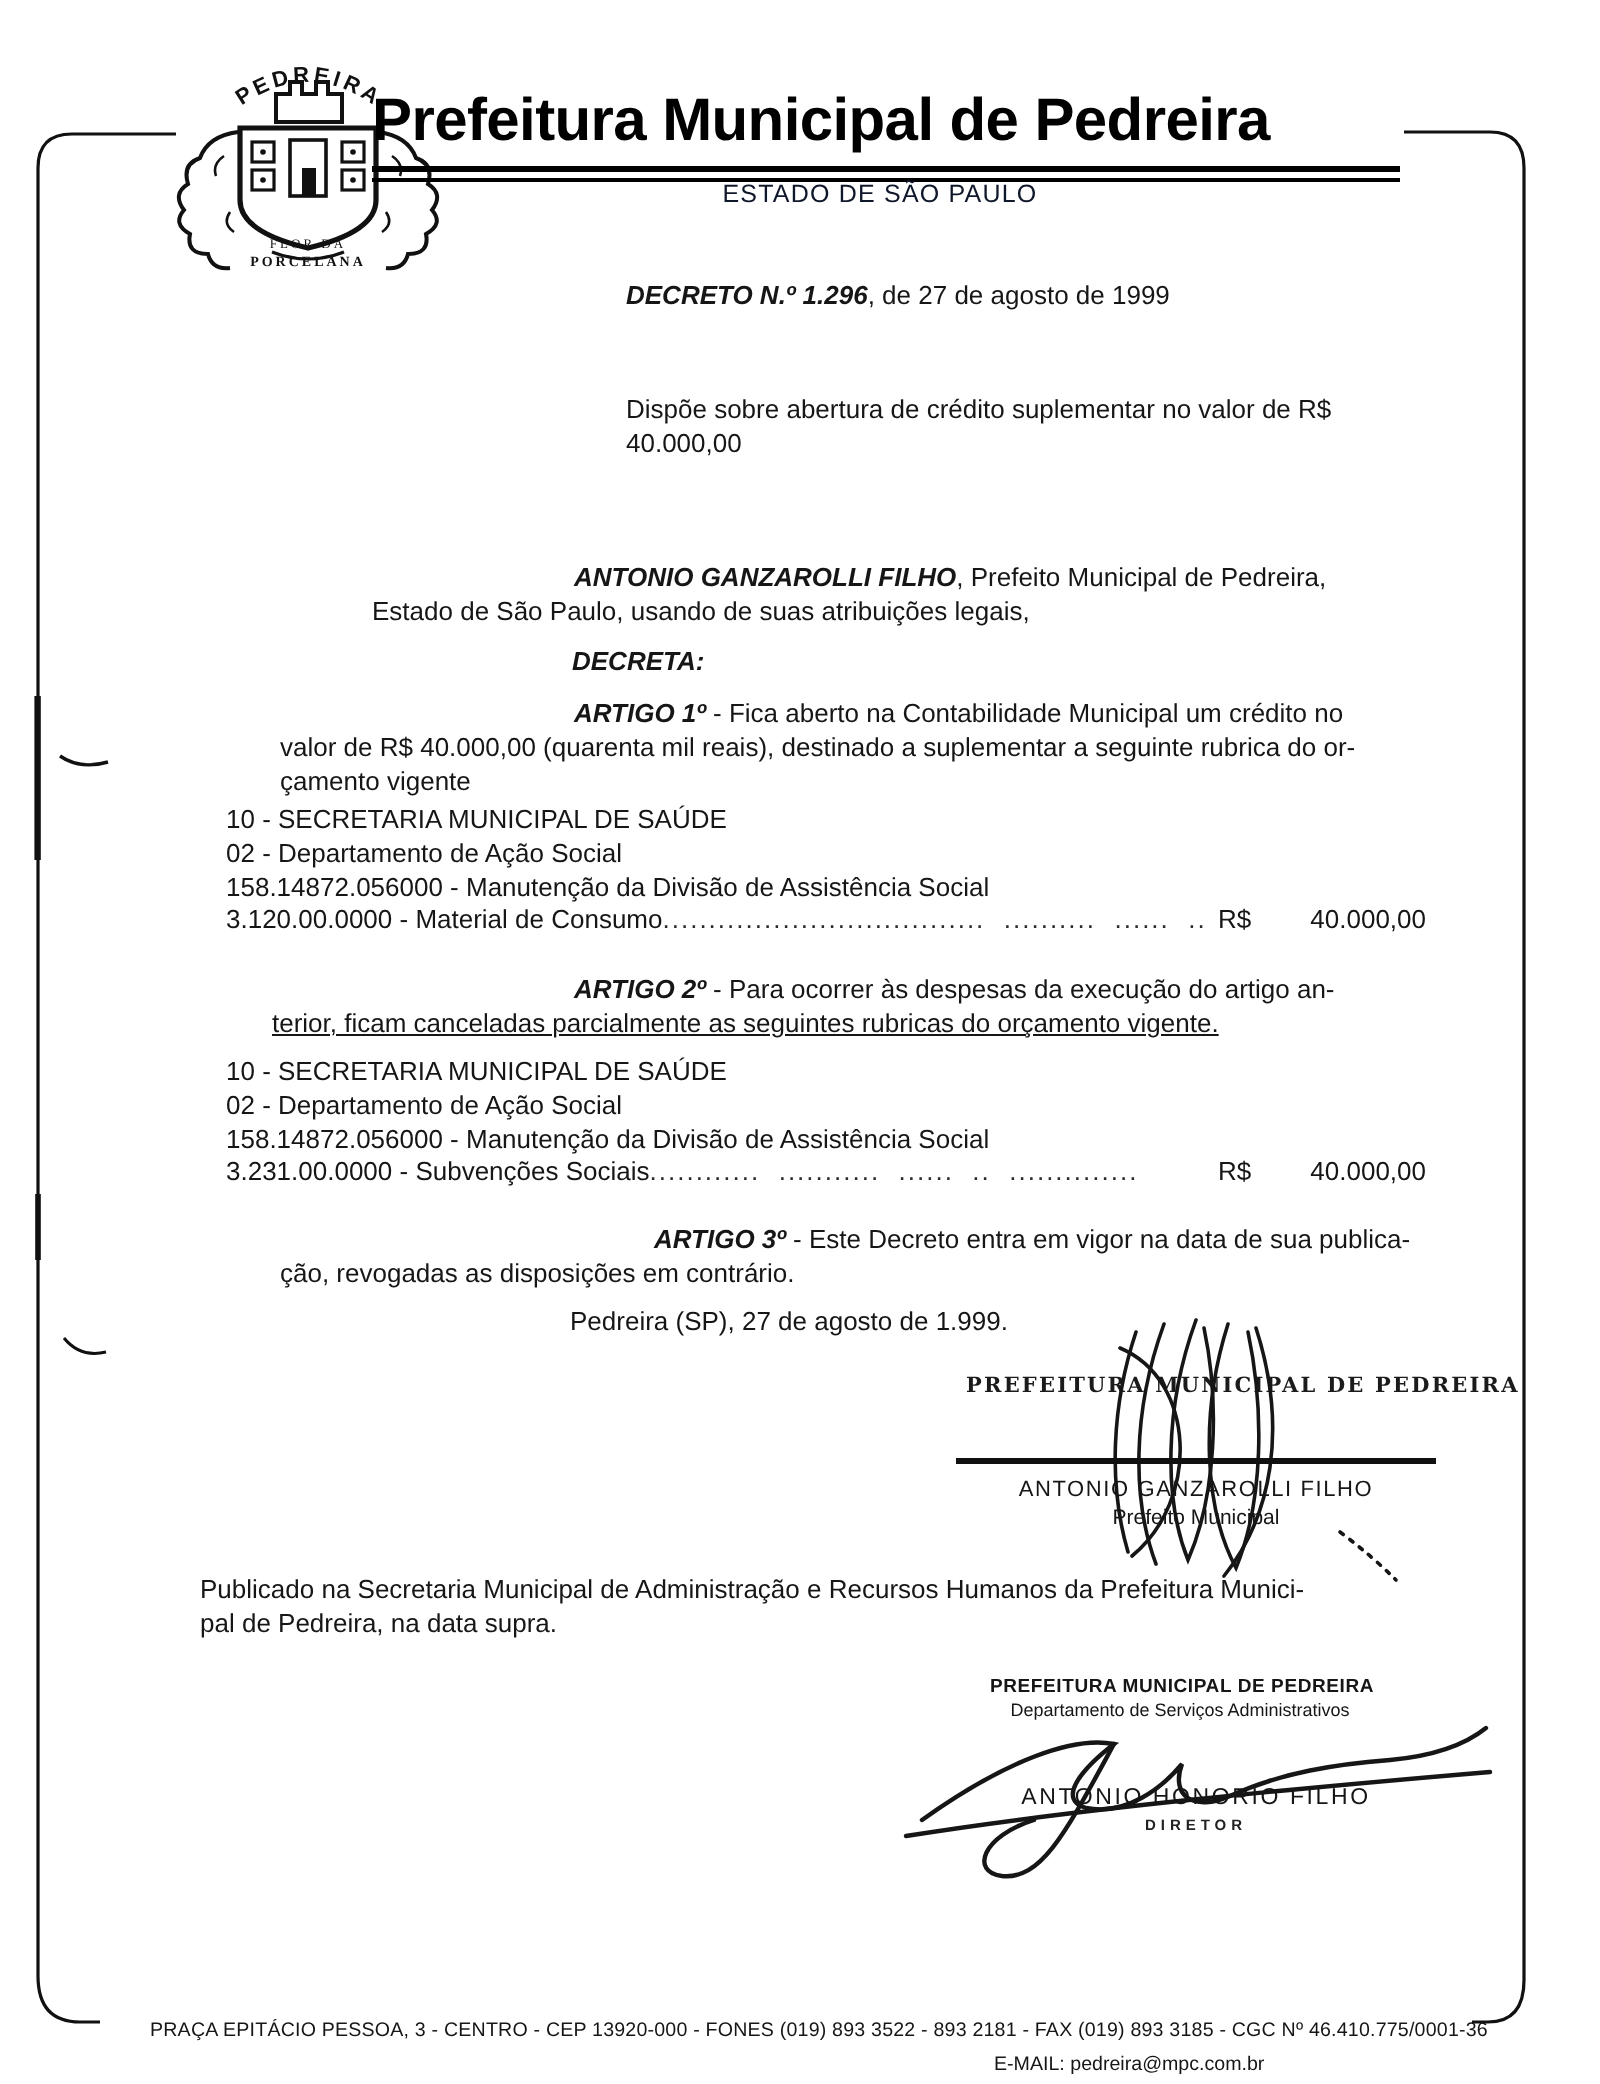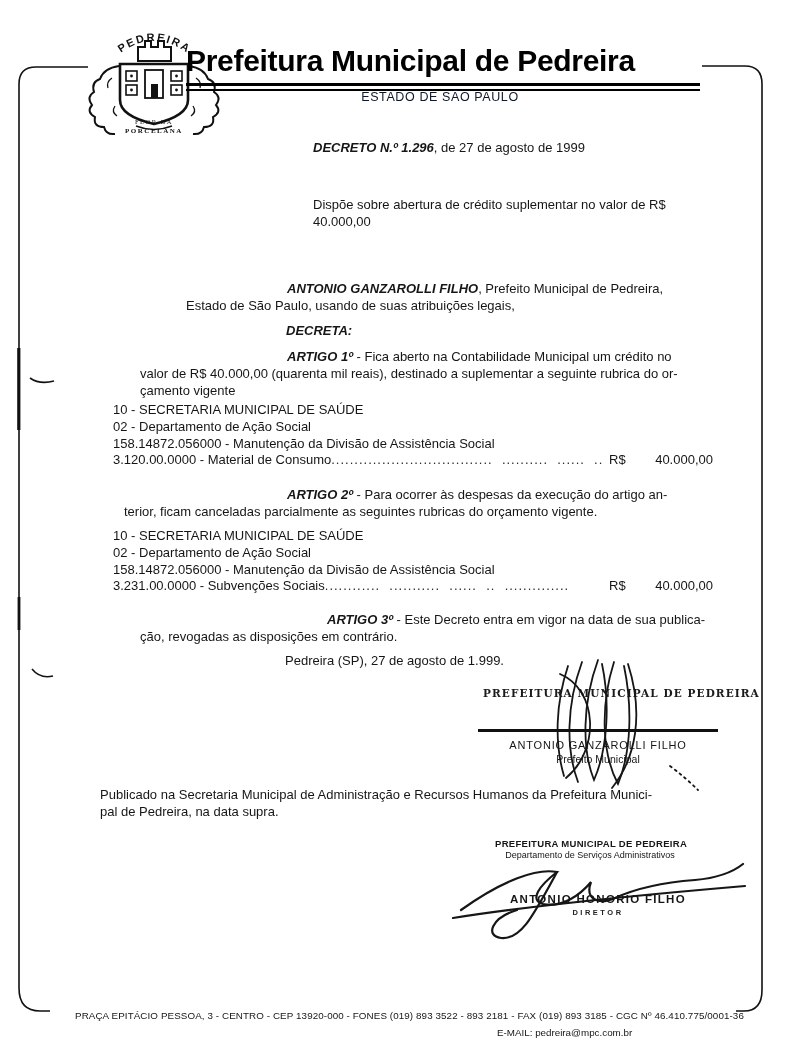--- a/index.html
+++ b/index.html
@@ -31,42 +31,42 @@
   .a1-2{left:140px;top:365px;}
   .a1-3{left:140px;top:382px;}
   .bb{left:113px;width:600px;line-height:16.8px;font-size:13px;}
   .bb1{top:402px;}
   .bb2{top:528px;}
   .bl4{display:flex;align-items:flex-start;width:600px;}
   .dots{flex:1;overflow:hidden;white-space:pre;letter-spacing:1px;color:#2a2a2a;}
   .cur{width:26px;}
   .val{width:78px;text-align:right;}
   .a2-1{left:287px;top:486px;}
-  .a2-2{left:124px;top:503px;}
+  .a2-2{left:136px;top:503px;text-decoration:underline;}
   .a3-1{left:287px;top:611px;margin-left:40px;}
   .a3-2{left:140px;top:628px;}
   .d-date{left:285px;top:652px;}
 
   
   .s1-stamp{left:483px;top:687px;width:240px;text-align:center;
     font-family:"DejaVu Serif",serif;font-weight:bold;font-size:10.5px;letter-spacing:1.1px;color:#1b1b1b;}
   .s1-sig{left:520px;top:650px;}
   .s1-rule{left:478px;top:729px;width:240px;height:2.5px;background:#111;}
   .s1-name{left:478px;top:739px;width:240px;text-align:center;font-size:11px;letter-spacing:0.8px;}
   .s1-role{left:478px;top:753px;width:240px;text-align:center;font-size:10.5px;}
 
   
   .p-1{left:100px;top:786px;}
   .p-2{left:100px;top:803px;}
 
   
   .s2-stamp1{left:495px;top:838px;width:190px;text-align:center;font-size:9.5px;font-weight:bold;letter-spacing:0.3px;}
   .s2-stamp2{left:493px;top:850px;width:194px;text-align:center;font-size:9px;font-weight:normal;}
   .s2-sig{left:445px;top:846px;}
-  .s2-name{left:508px;top:893px;width:180px;text-align:center;font-weight:bold;font-size:11.5px;letter-spacing:1.3px;}
+  .s2-name{left:508px;top:893px;width:180px;text-align:center;font-weight:normal;font-size:11.5px;letter-spacing:1.3px;}
   .s2-role{left:508px;top:908px;width:180px;text-align:center;font-weight:bold;font-size:7.5px;letter-spacing:2.5px;color:#222;}
 
   
   .f-1{left:55px;top:1010px;width:682px;font-size:9.8px;letter-spacing:0.1px;padding-left:20px;}
   .f-2a{left:100px;top:1047px;font-size:9.8px;}
   .f-2b{left:497px;top:1027px;font-size:9.8px;}
 
   .frame-svg{position:absolute;left:0;top:0;}
 </style>
 </head>

